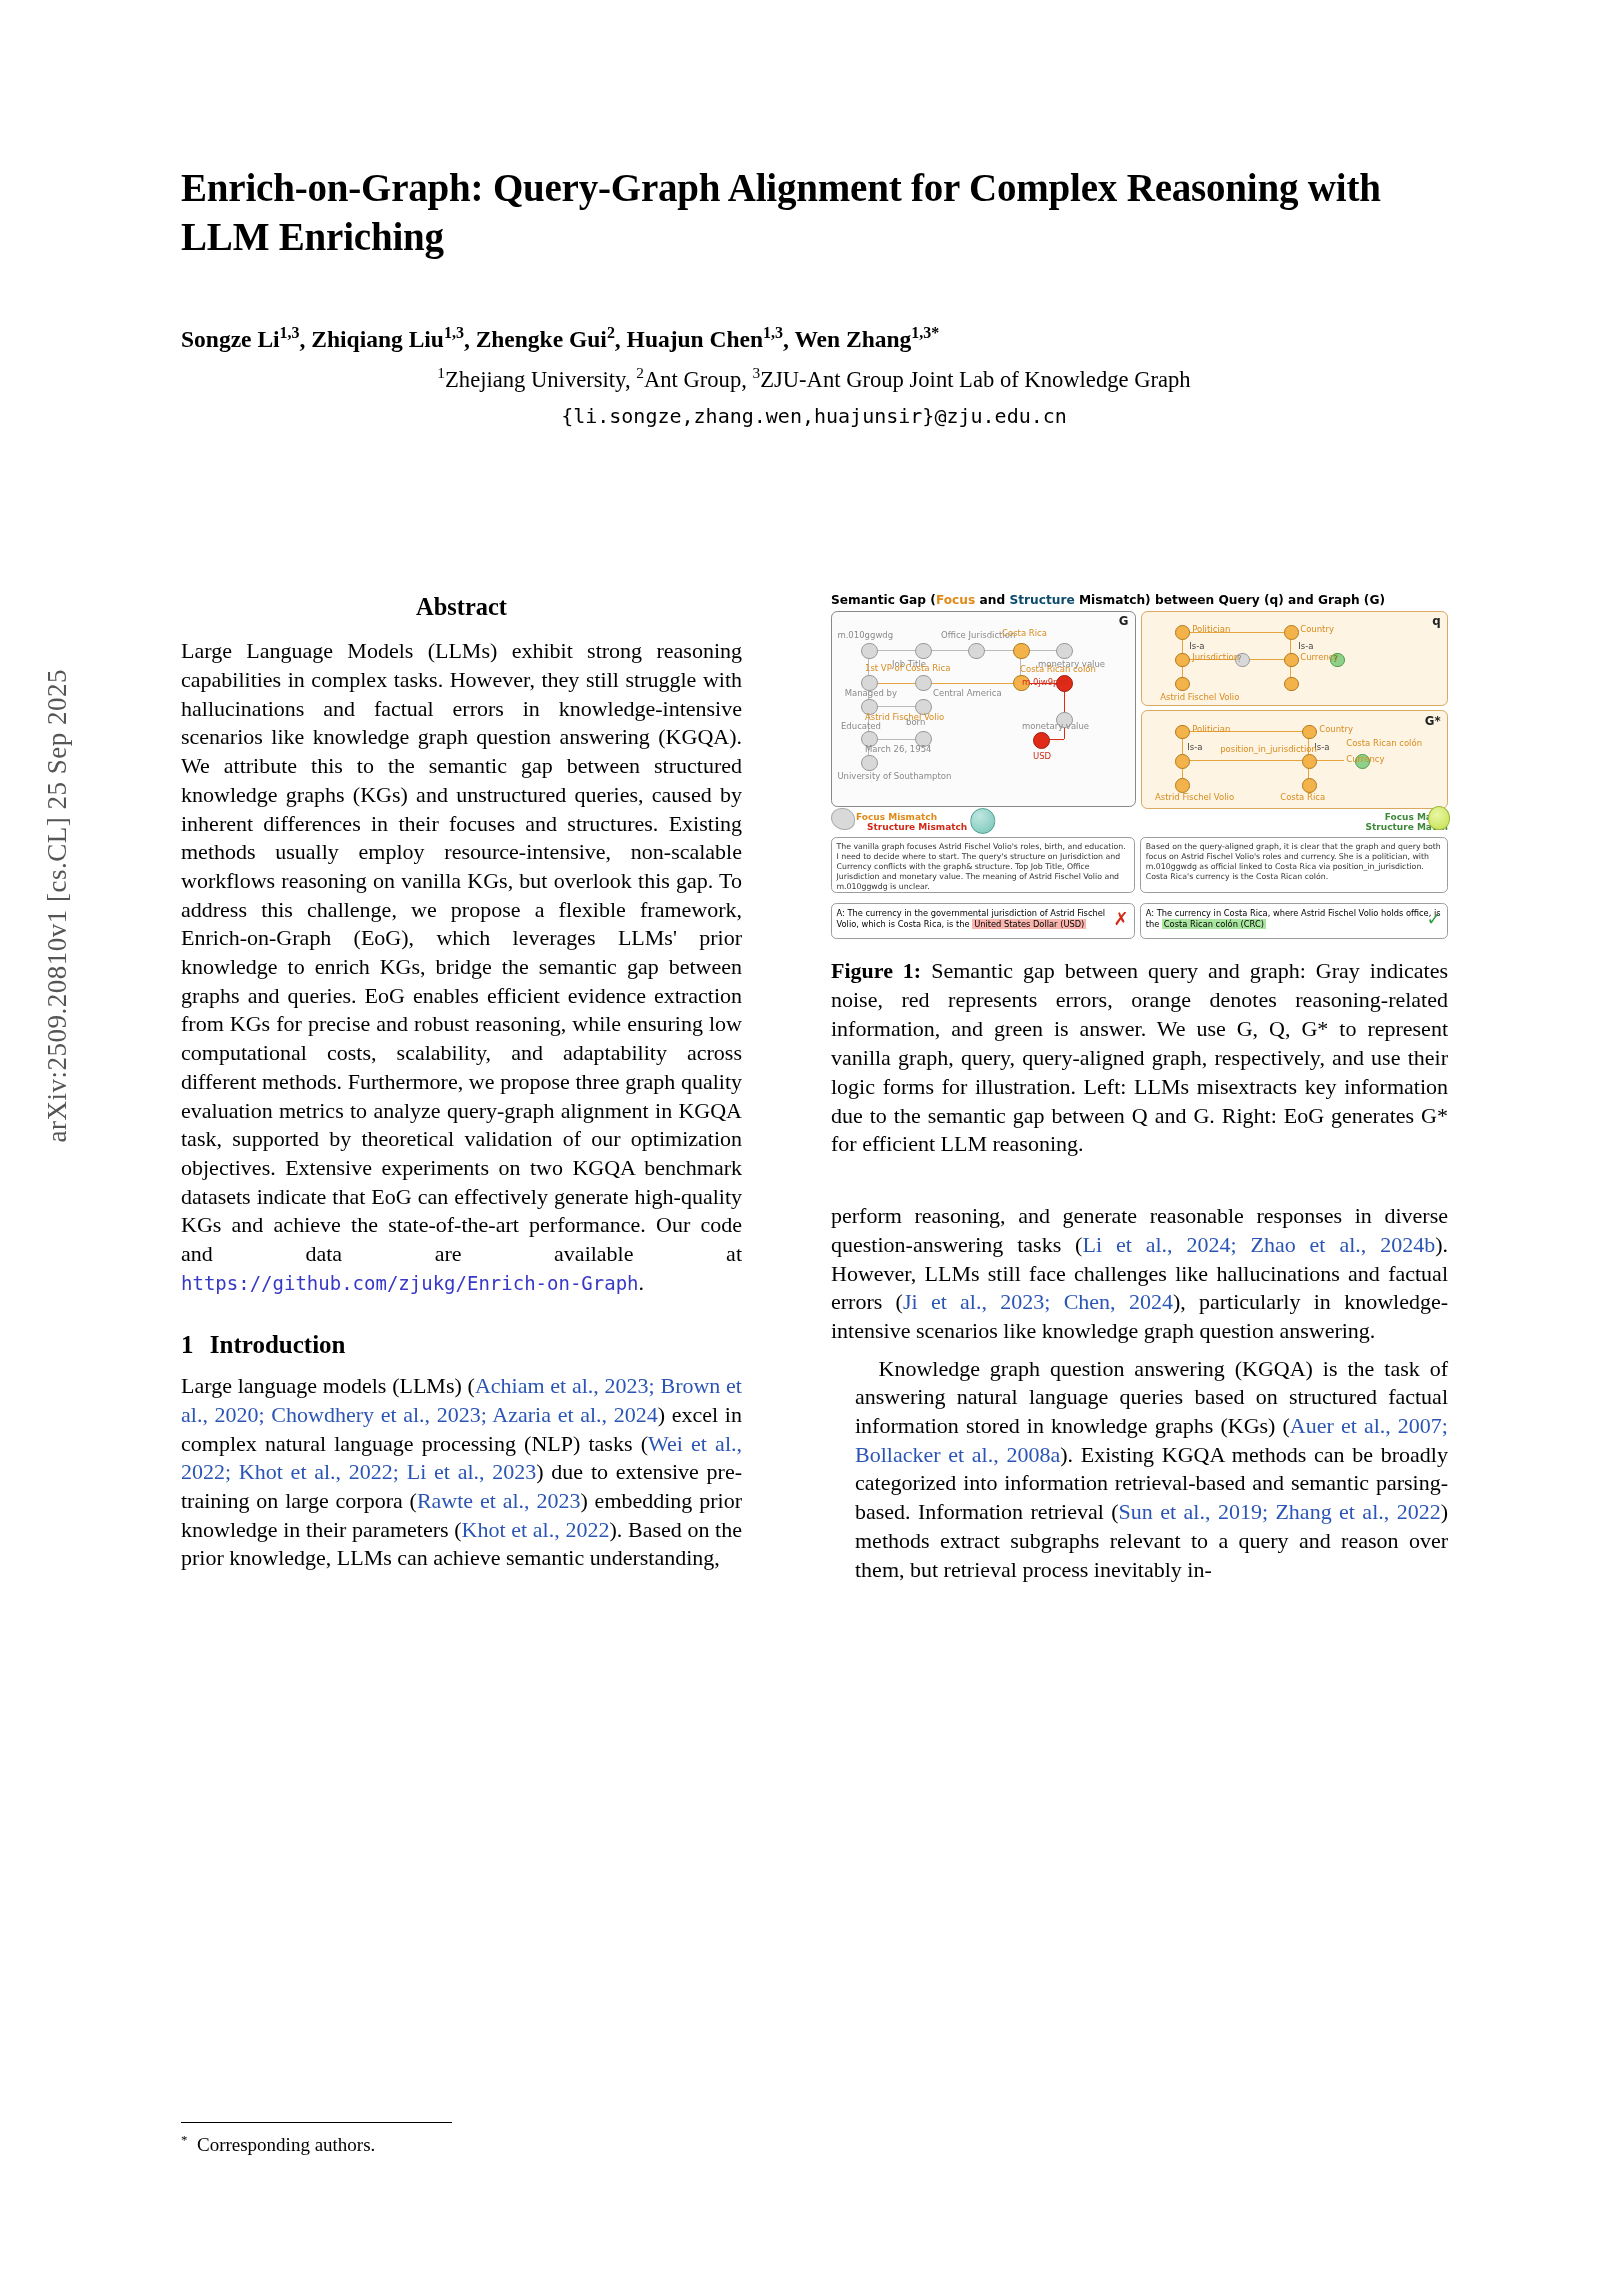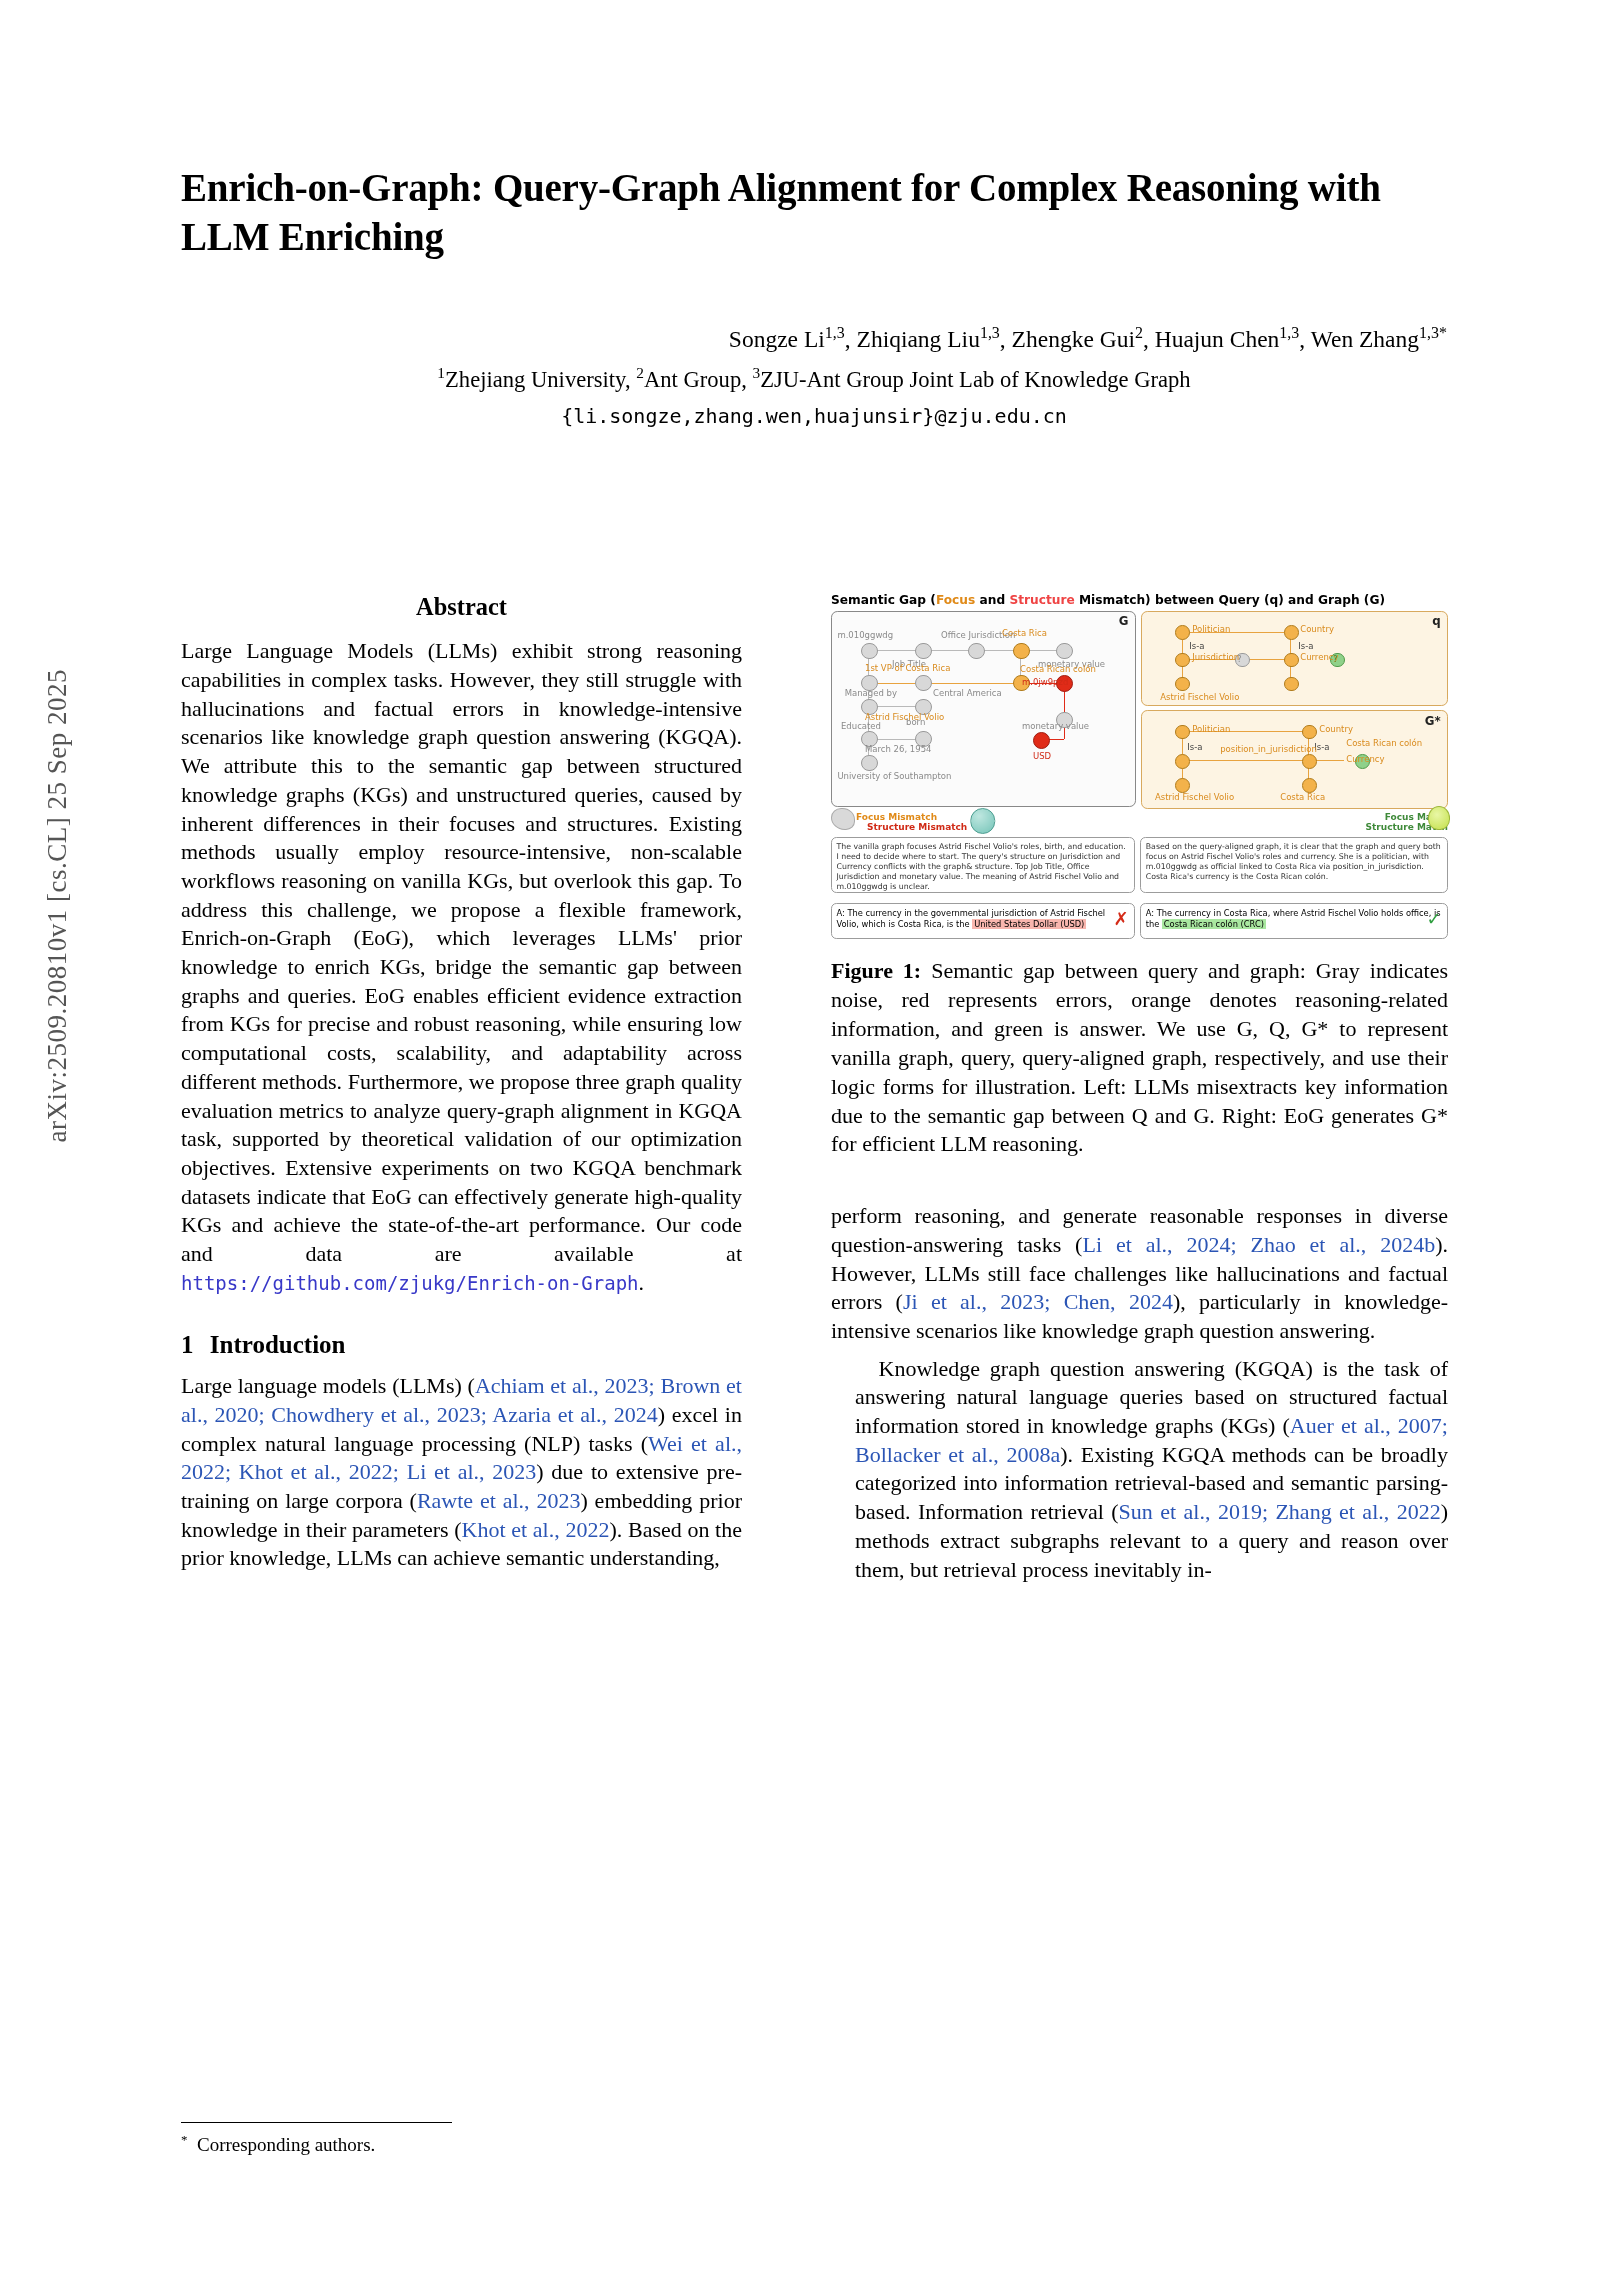--- a/index.html
+++ b/index.html
@@ -34,23 +34,23 @@
   h1.title {
     font-size:39px;
     font-weight:bold;
     text-align:left;
     line-height:1.26;
     margin:0 0 8px 0;
     letter-spacing:-0.2px;
   }
   .authors {
     margin-top:63px;
-    text-align:right;
+    text-align:left;
     font-size:23.5px;
-    font-weight:normal;
+    font-weight:bold;
   }
   .affil {
     margin-top:11px;
     text-align:center;
     font-size:22.6px;
   }
   .email {
     margin-top:11px;
     text-align:center;
     font-family:"DejaVu Sans Mono", monospace;
@@ -125,21 +125,21 @@
     line-height:1.32;
     margin-bottom:3.6px;
   }
   .fig-q b { font-weight:bold; }
   .fig-sub {
     font-size:12.2px;
     font-weight:bold;
     margin-bottom:3.6px;
   }
   .fig-sub .o { color:#e08a18; }
-  .fig-sub .r { color:#ef4444; }
+  .fig-sub .r { color:#0c4a6e; }
   .panels {
     display:flex;
     gap:5.4px;
   }
   .panel {
     border:1.1px solid #888;
     border-radius:6.3px;
     position:relative;
     background:#fff;
   }

